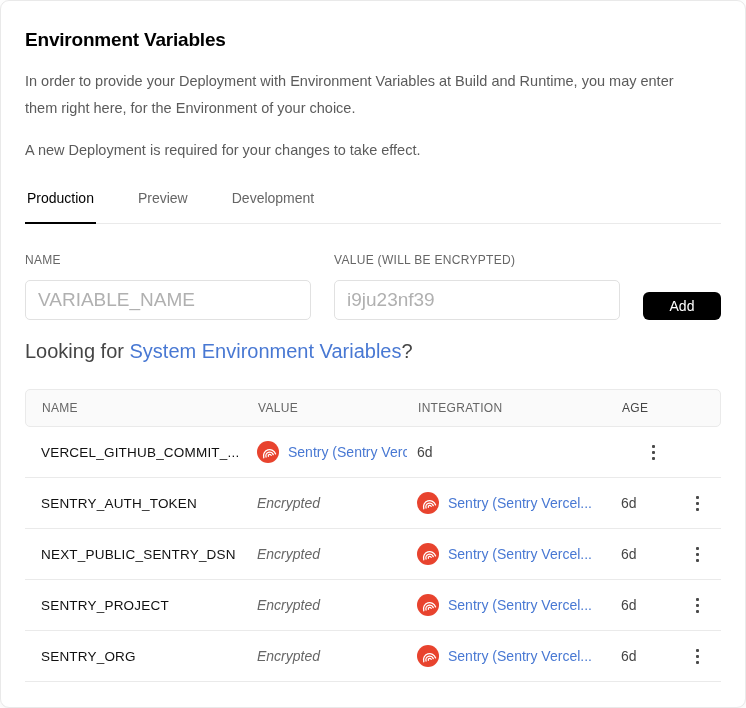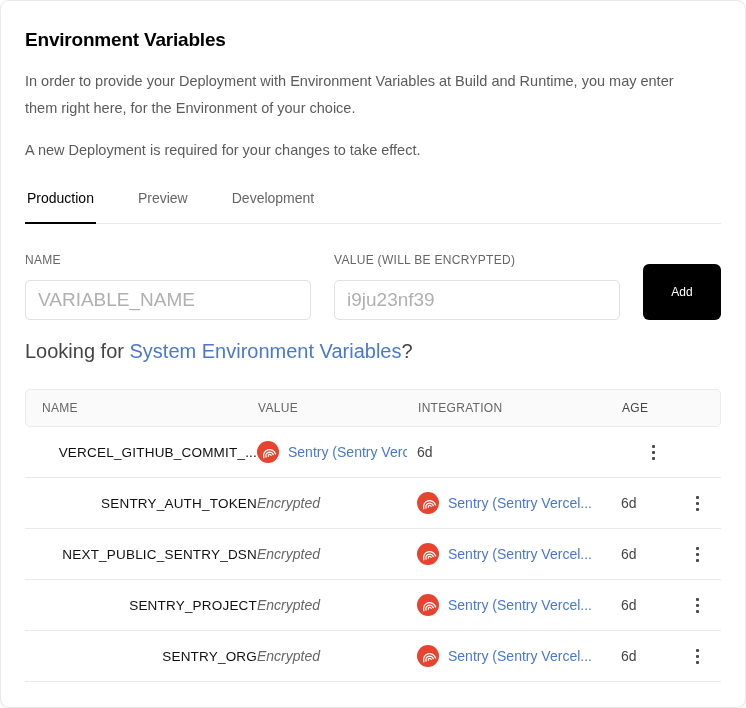--- a/index.html
+++ b/index.html
@@ -70,24 +70,24 @@
   .text-input {
     width: 286px; height: 40px;
     border: 1px solid #e1e1e1; border-radius: 5px;
     padding: 0 12px;
     font-size: 19px; color: #000;
     font-family: "Liberation Sans", sans-serif;
     outline: none;
   }
   .text-input::placeholder { color: #b0b0b0; }
   .add-btn {
-    width: 80px; height: 56px;
+    width: 80px; height: 28px;
     background: var(--button-bg); color: #fff;
     border: none; border-radius: 6px;
-    font-size: 12px; font-weight: 500;
+    font-size: 14px; font-weight: 500;
     font-family: "Liberation Sans", sans-serif;
     cursor: pointer;
   }
 
   
   .hint { margin-top: 20px; font-size: 20px; color: #454545; }
   .hint-link { color: var(--link-blue); cursor: pointer; }
 
   
   .env-table { margin-top: 26px; }
@@ -105,21 +105,21 @@
   .t-row {
     display: grid;
     grid-template-columns: 232px 160px 204px 56px 1fr;
     align-items: center;
     height: 51px;
     border-bottom: 1px solid var(--border);
     font-size: 14px;
   }
   .c-name { padding-left: 16px; overflow: hidden; white-space: nowrap; }
   .t-row .c-name {
-    font-size: 13.5px; color: var(--text-primary); letter-spacing: 0.2px; text-align: right;
+    font-size: 13.5px; color: var(--text-primary); letter-spacing: 0.2px;
   }
   .c-value { font-style: italic; color: var(--text-secondary); overflow: hidden; white-space: nowrap; }
   .t-head .c-value, .t-head .c-integration, .t-head .c-age { font-style: normal; }
   .c-integration {
     display: flex; align-items: center; gap: 9px;
     overflow: hidden; white-space: nowrap;
     padding-right: 10px;
   }
   .integration-link { color: var(--link-blue); overflow: hidden; white-space: nowrap; cursor: pointer; }
   .c-age { color: #454545; }

